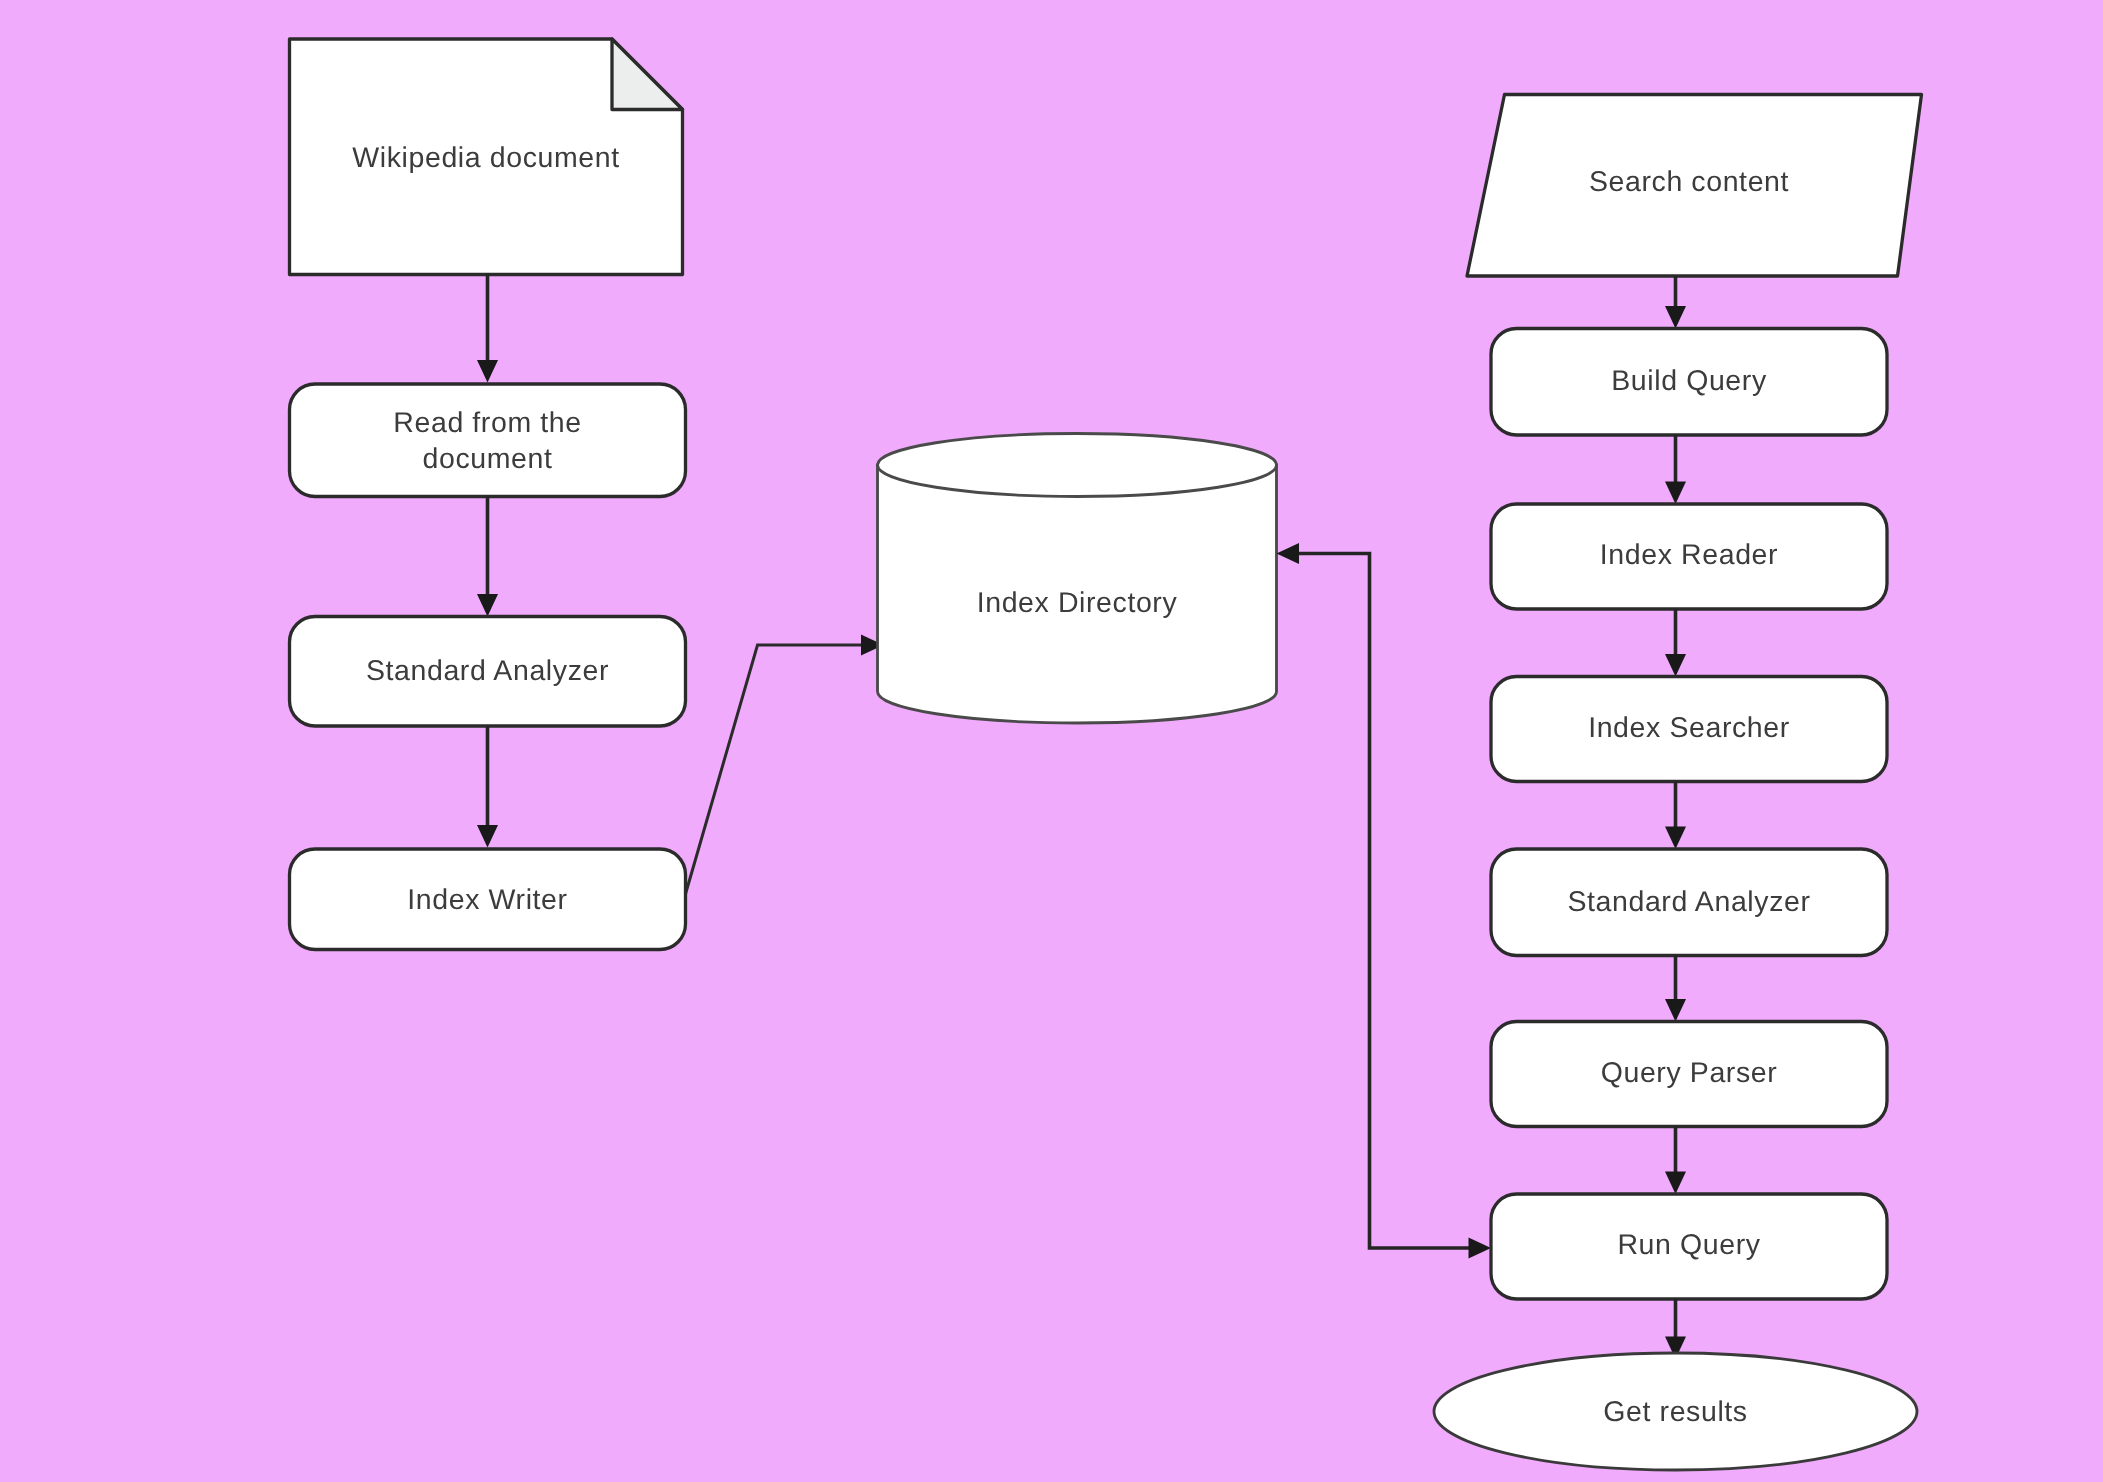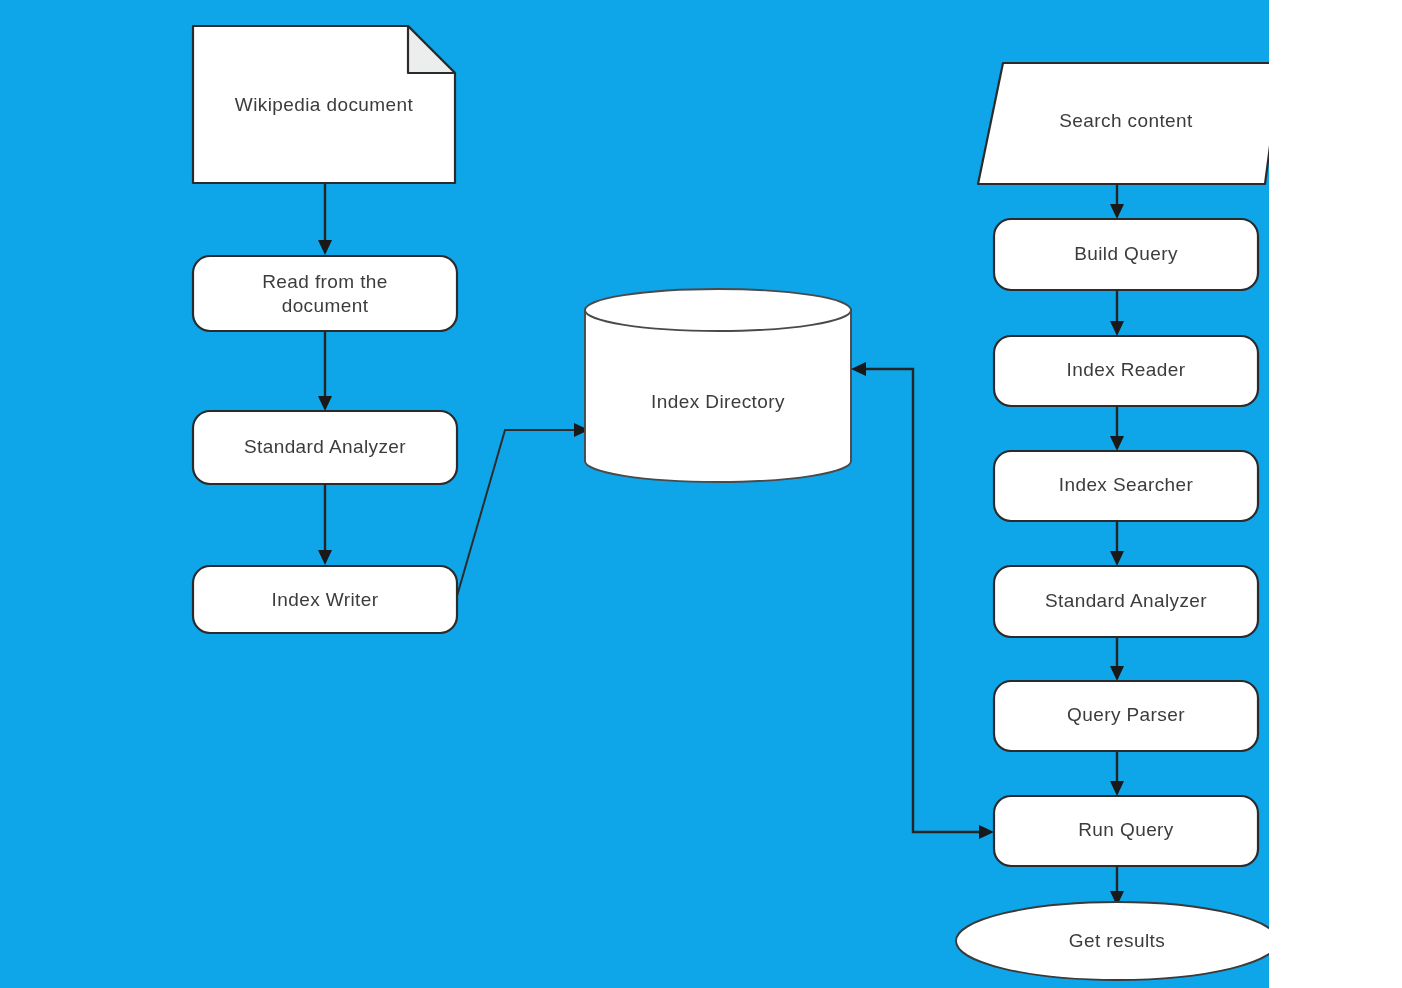--- a/index.html
+++ b/index.html
@@ -3,23 +3,23 @@
 <meta charset="utf-8">
 <title>Lucene Indexing and Search Flowchart</title>
 <style>
   html, body {
     margin: 0;
     padding: 0;
     background: #ffffff;
   }
   #diagram-root {
     position: relative;
-    width: 1269px;
+    width: 1402px;
     height: 988px;
-    background: #0ea5e9;
+    background: #f0abfc;
     overflow: hidden;
     font-family: "Liberation Sans", sans-serif;
   }
   svg#flowchart {
     display: block;
     width: 1402px;
     height: 988px;
   }
   .shape-outline {
     fill: #ffffff;

